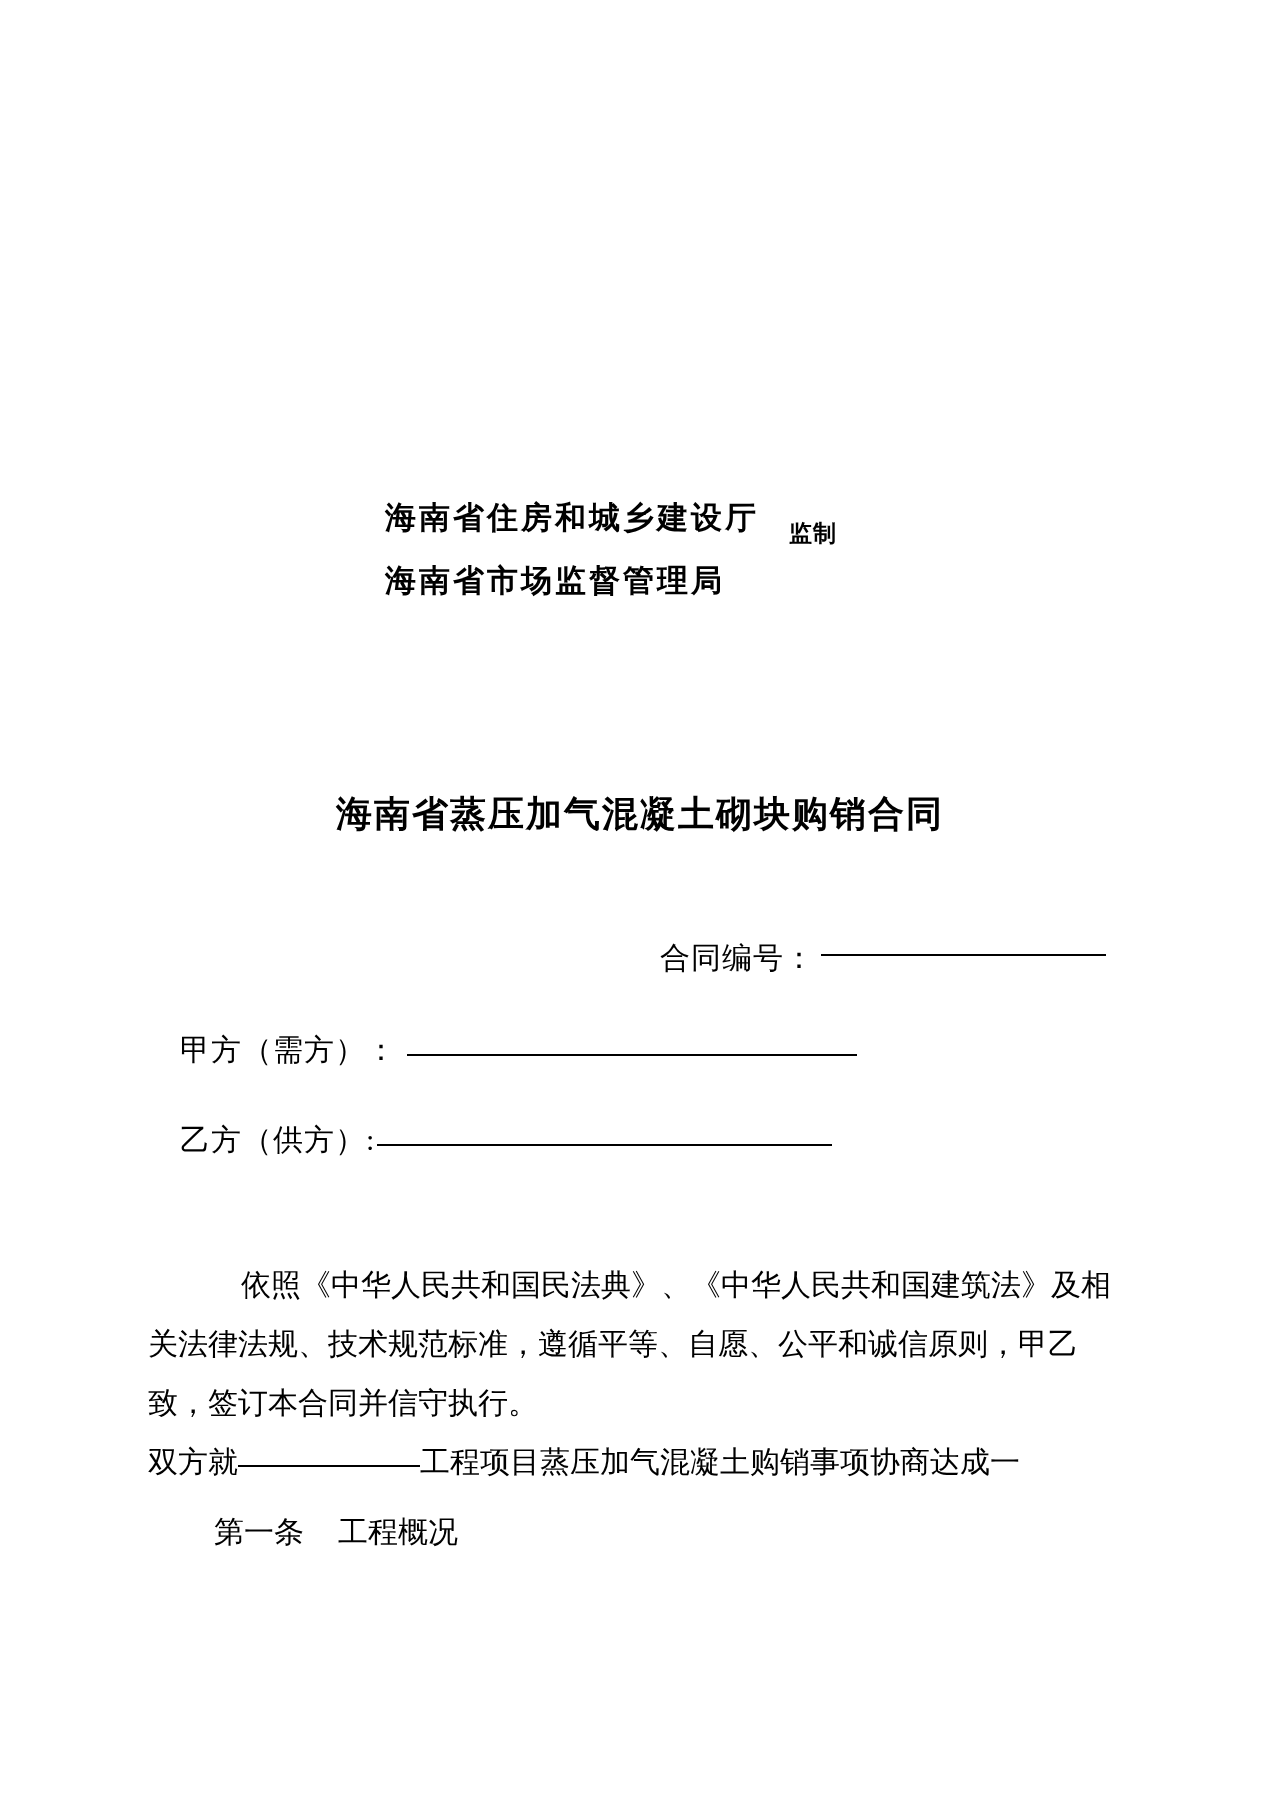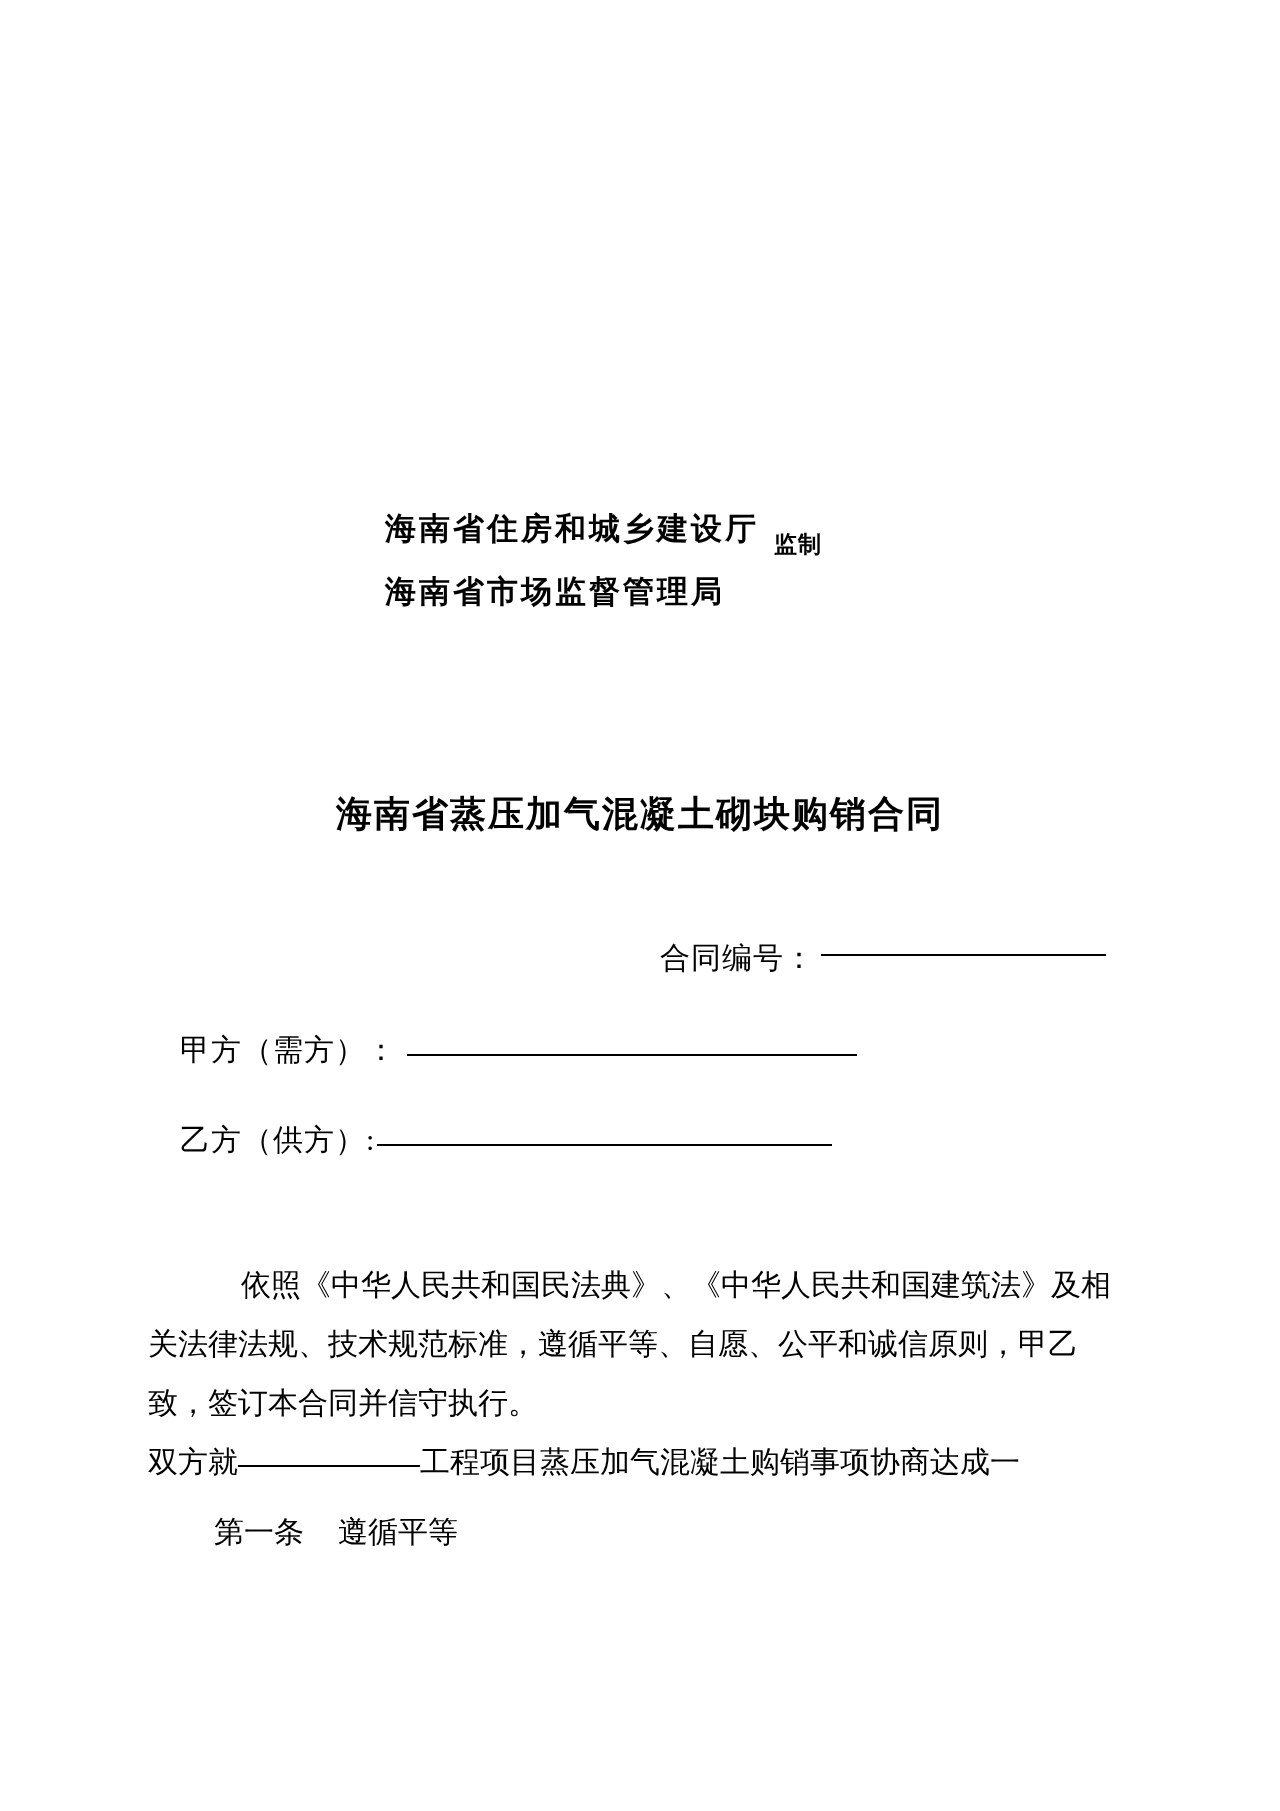--- a/index.html
+++ b/index.html
@@ -17,21 +17,21 @@
     height: 1811px;
     background: #ffffff;
     overflow: hidden;
     margin: 0 auto;
   }
 
   
   .authority-block {
     position: absolute;
     left: 0;
-    top: 509px;
+    top: 498px;
     width: 1036px;
   }
   .authority-row {
     display: flex;
     align-items: flex-end;
     justify-content: flex-start;
     padding-left: 385px;
   }
   .authority-line {
     font-family: "DejaVu Sans", "Liberation Sans", sans-serif;
@@ -40,21 +40,21 @@
     letter-spacing: 3px;
     line-height: 1.25;
     white-space: nowrap;
   }
   .authority-supervise {
     font-family: "DejaVu Sans", "Liberation Sans", sans-serif;
     font-size: 23px;
     font-weight: 700;
     letter-spacing: 1px;
     white-space: nowrap;
-    margin-left: 15px;
+    margin-left: 30px;
     position: relative;
     top: 12px;
   }
   .authority-row-second {
     display: flex;
     padding-left: 385px;
     margin-top: 24px;
   }
 
   
@@ -187,17 +187,17 @@
     <div class="para-line indent2">依照《中华人民共和国民法典》、《中华人民共和国建筑法》及相</div>
     <div class="para-line">关法律法规、技术规范标准，遵循平等、自愿、公平和诚信原则，甲乙</div>
     <div class="para-line">致，签订本合同并信守执行。</div>
     <div class="para-line">
       <span>双方就</span><span class="bl-inline"></span><span>工程项目蒸压加气混凝土购销事项协商达成一</span>
     </div>
   </div>
 
   <div class="clause-block">
     <div class="clause-line">
-      <span>第一条</span><span class="clause-gap"></span><span>遵循平等</span>
+      <span>第一条</span><span class="clause-gap"></span><span>工程概况</span>
     </div>
   </div>
 
 </div>
 
 </body></html>

